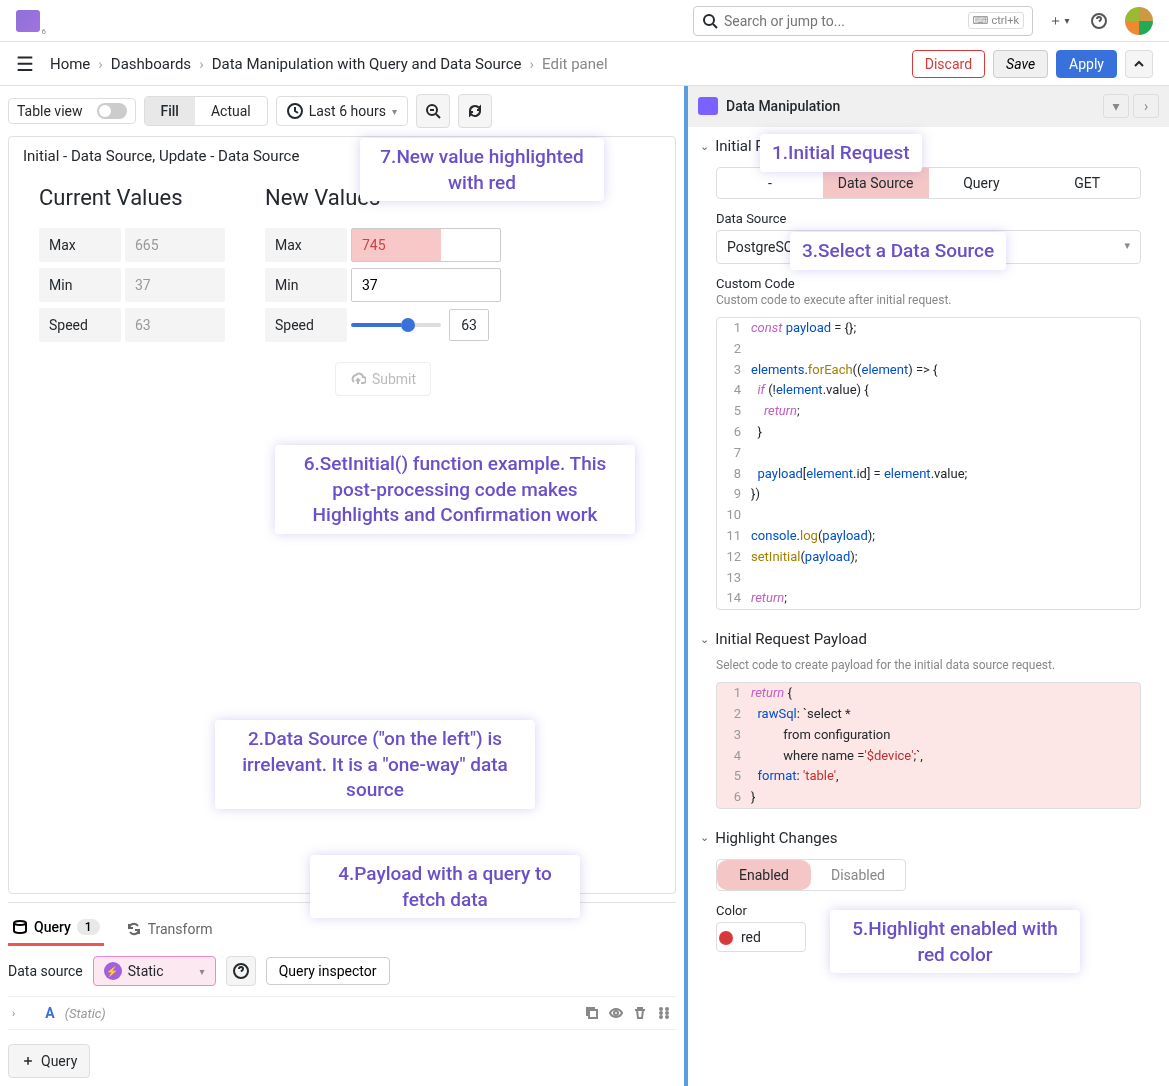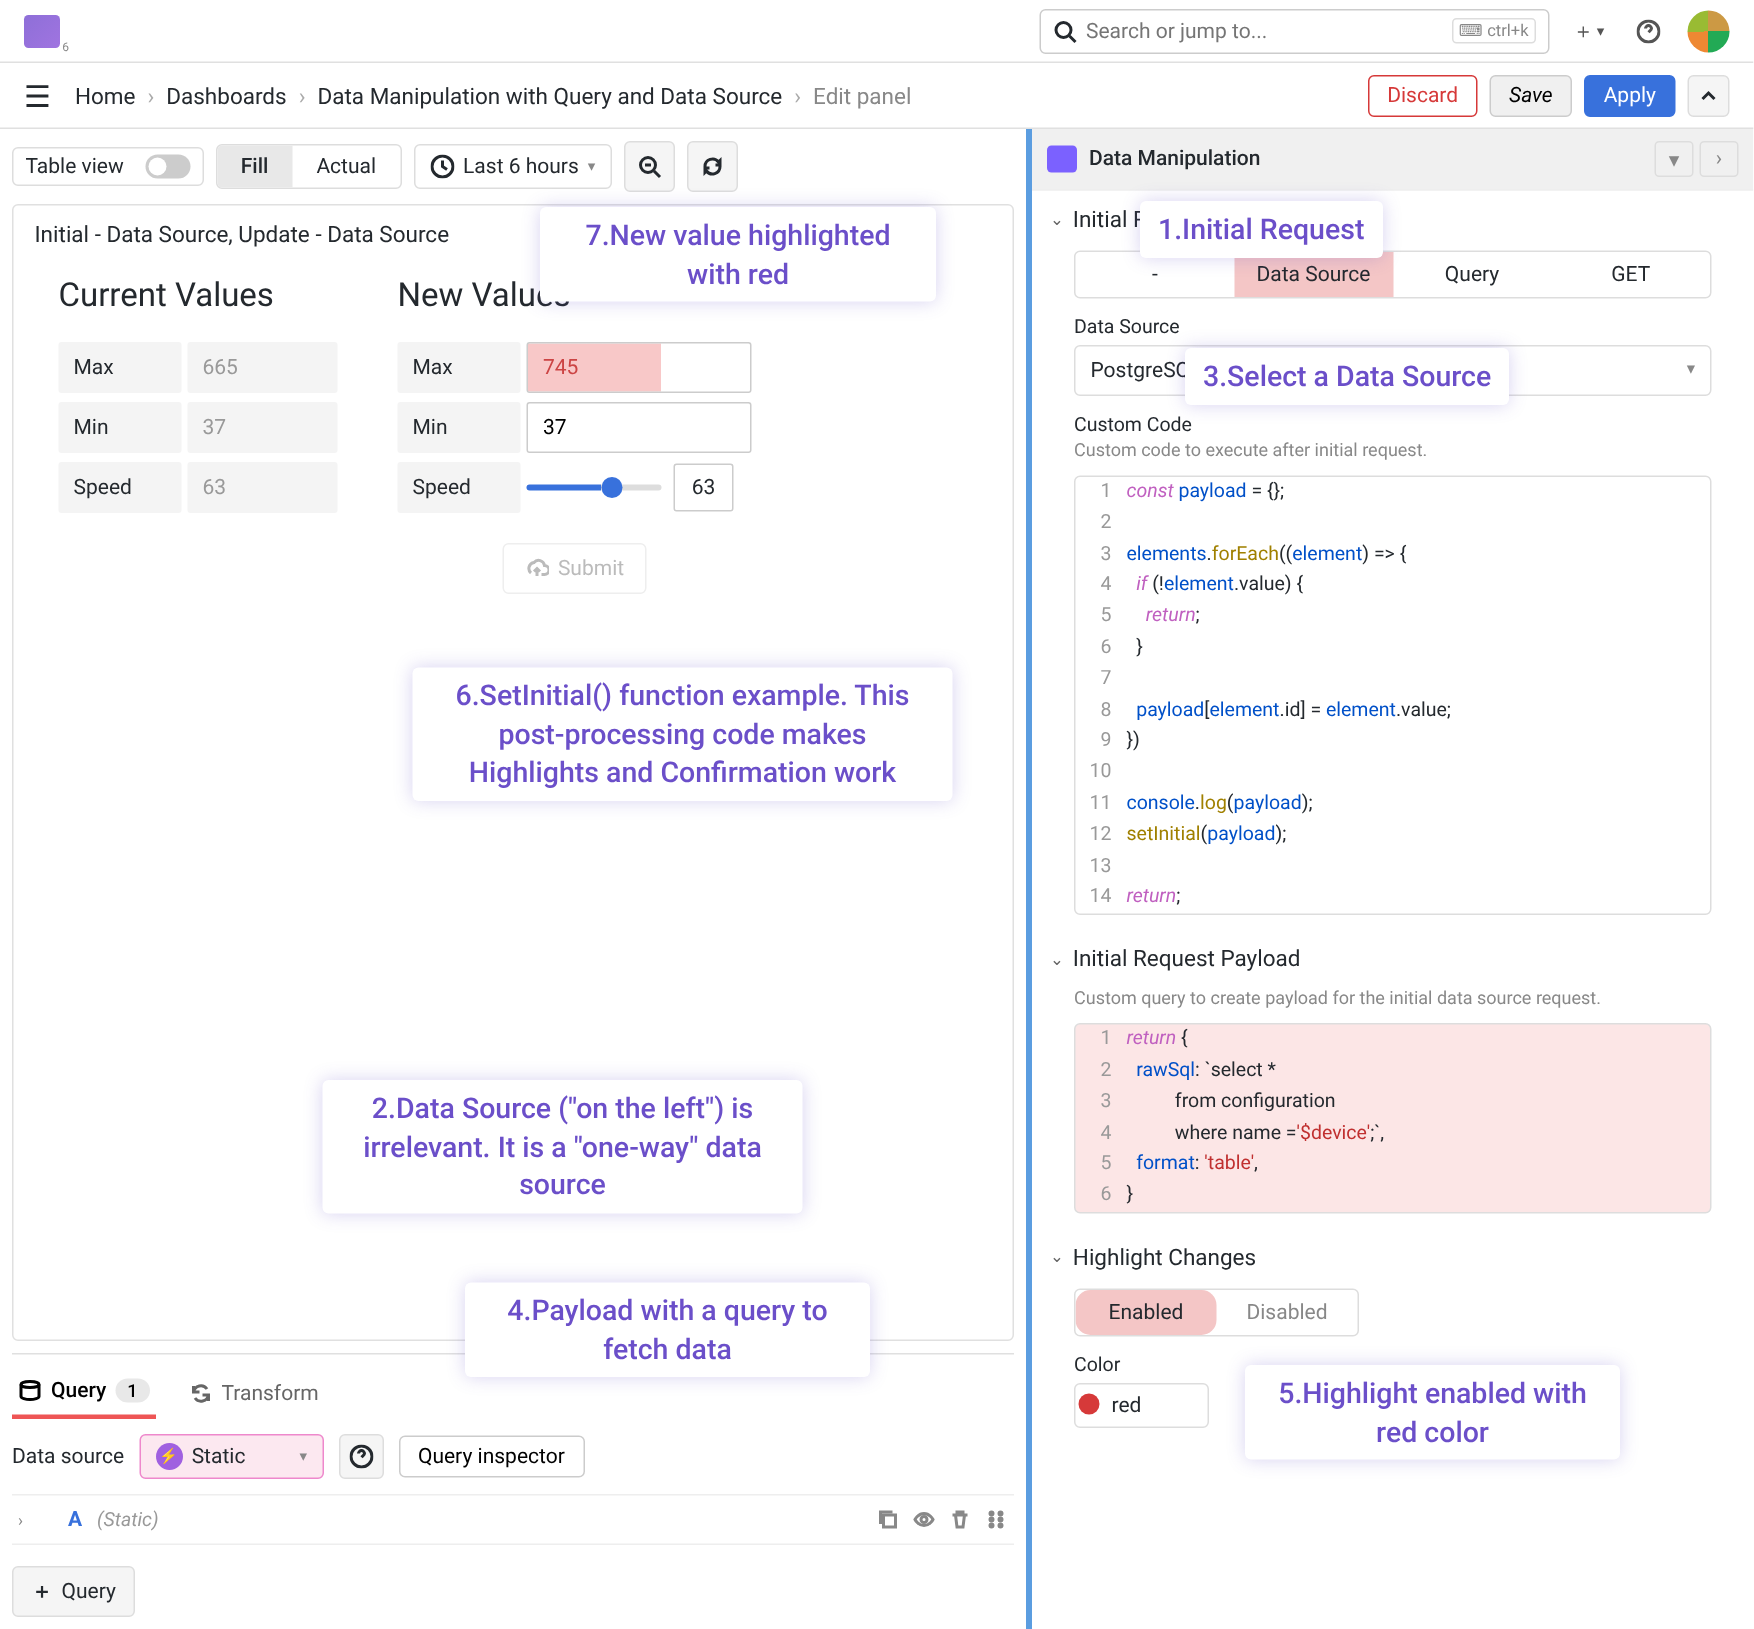--- a/index.html
+++ b/index.html
@@ -81,21 +81,21 @@
 .select-box { margin: 2px 28px 10px; border: 1px solid #ddd; border-radius: 4px; padding: 8px 10px; display: flex; justify-content: space-between; cursor: pointer; }
 .code-box { margin: 4px 28px 10px; border: 1px solid #ddd; border-radius: 4px; font-family: ui-monospace, Menlo, Consolas, monospace; font-size: 13px; line-height: 1.6; }
 .code-box.pink { background: #fce6e6; }
 .code-line { display: flex; }
 .code-ln { width: 34px; text-align: right; padding-right: 10px; color: #999; user-select: none; }
 .code-txt { flex: 1; padding-right: 10px; white-space: pre; }
 .kw { color: #c060c0; font-style: italic; }
 .fn { color: #a08000; }
 .id { color: #0050c8; }
 .str { color: #c03030; }
-.color-row { margin: 2px 28px 10px; border: 1px solid #ddd; border-radius: 4px; padding: 6px 2px; display: flex; align-items: flex-start; gap: 8px; width: 90px; }
+.color-row { margin: 2px 28px 10px; border: 1px solid #ddd; border-radius: 4px; padding: 6px 2px; display: flex; align-items: flex-end; gap: 8px; width: 90px; }
 .color-dot { width: 14px; height: 14px; background: #d63939; border-radius: 50%; }
 .callout { position: absolute; background: #fff; border-radius: 4px; padding: 6px 12px; font-size: 19px; color: #6b4fc9; font-weight: 500; box-shadow: 0 0 12px rgba(100,80,200,0.25); text-align: center; line-height: 1.35; pointer-events: none; }
 svg.icon { width: 16px; height: 16px; stroke: currentColor; fill: none; stroke-width: 2; }
 </style>
 </head>
 <body>
 
 <div class="topbar">
   <div class="logo-box">
       <span class="logo-sub">6</span>
@@ -374,21 +374,21 @@
         <div class="code-line">
           <div class="code-ln">14</div>
           <div class="code-txt"><span class="kw">return</span>;</div>
         </div>
       </div>
 
     <div class="section-hdr">
       <span class="caret">⌄</span>
         <span>Initial Request Payload</span>
     </div>
-    <div class="field-sub">Custom query to create payload for the initial data source request.</div>
+    <div class="field-sub">Select code to create payload for the initial data source request.</div>
     <div class="code-box pink" id="code2">
         <div class="code-line">
           <div class="code-ln">1</div>
           <div class="code-txt"><span class="kw">return</span> {</div>
         </div>
         <div class="code-line">
           <div class="code-ln">2</div>
           <div class="code-txt">  <span class="id">rawSql</span>: `select *</div>
         </div>
         <div class="code-line">
@@ -424,13 +424,13 @@
     </div>
   </div>
 </div>
 
 <div class="callout" style="left:760px;top:134px">1.Initial Request</div>
 <div class="callout" style="left:215px;top:720px;width:320px">2.Data Source ("on the left") is irrelevant. It is a "one-way" data source</div>
 <div class="callout" style="left:790px;top:232px">3.Select a Data Source</div>
 <div class="callout" style="left:310px;top:855px;width:270px">4.Payload with a query to fetch data</div>
 <div class="callout" style="left:830px;top:910px;width:250px">5.Highlight enabled with red color</div>
 <div class="callout" style="left:275px;top:445px;width:360px">6.SetInitial() function example. This post-processing code makes Highlights and Confirmation work</div>
-<div class="callout" style="left:360px;top:138px;width:264px">7.New value highlighted with red</div>
+<div class="callout" style="left:360px;top:138px;width:244px">7.New value highlighted with red</div>
 
 </body></html>

